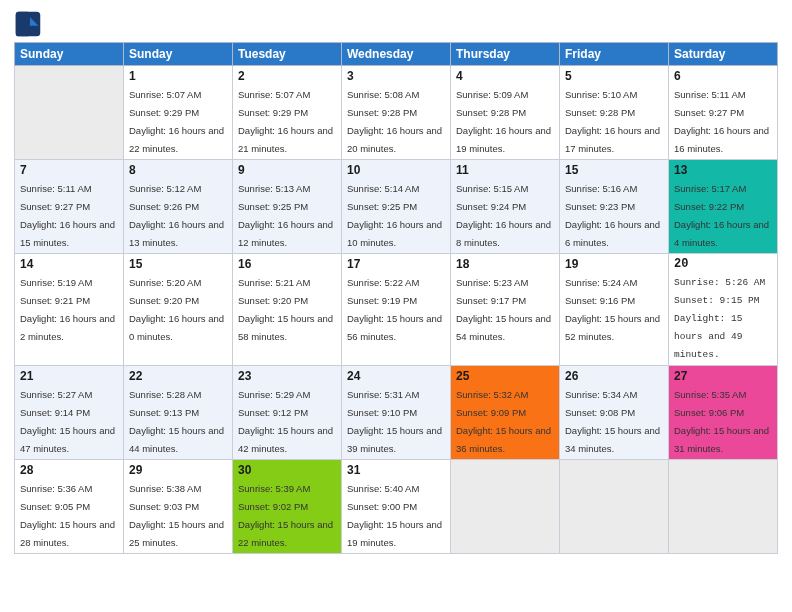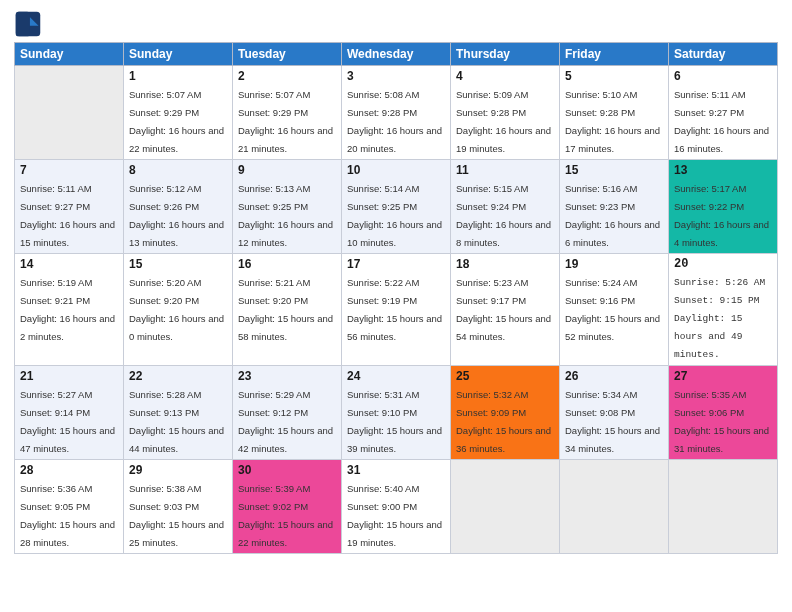--- a/index.html
+++ b/index.html
@@ -156,21 +156,21 @@
           <td style="background: rgb(238, 242, 250);"><span class="day-num">22</span><span class="day-detail">Sunrise: 5:28 AM<br>Sunset: 9:13 PM<br>Daylight: 15 hours and 44 minutes.</span></td>
           <td style="background: rgb(238, 242, 250);"><span class="day-num">23</span><span class="day-detail">Sunrise: 5:29 AM<br>Sunset: 9:12 PM<br>Daylight: 15 hours and 42 minutes.</span></td>
           <td style="background: rgb(238, 242, 250);"><span class="day-num">24</span><span class="day-detail">Sunrise: 5:31 AM<br>Sunset: 9:10 PM<br>Daylight: 15 hours and 39 minutes.</span></td>
           <td style="background: #f97316;"><span class="day-num">25</span><span class="day-detail">Sunrise: 5:32 AM<br>Sunset: 9:09 PM<br>Daylight: 15 hours and 36 minutes.</span></td>
           <td style="background: rgb(238, 242, 250);"><span class="day-num">26</span><span class="day-detail">Sunrise: 5:34 AM<br>Sunset: 9:08 PM<br>Daylight: 15 hours and 34 minutes.</span></td>
           <td style="background: #ec4899;"><span class="day-num">27</span><span class="day-detail">Sunrise: 5:35 AM<br>Sunset: 9:06 PM<br>Daylight: 15 hours and 31 minutes.</span></td>
         </tr>
         <tr>
           <td style="background: rgb(255, 255, 255);"><span class="day-num">28</span><span class="day-detail">Sunrise: 5:36 AM<br>Sunset: 9:05 PM<br>Daylight: 15 hours and 28 minutes.</span></td>
           <td style="background: rgb(255, 255, 255);"><span class="day-num">29</span><span class="day-detail">Sunrise: 5:38 AM<br>Sunset: 9:03 PM<br>Daylight: 15 hours and 25 minutes.</span></td>
-          <td style="background: #ec4899; margin-top: 24px;"><span class="day-num">30</span><span class="day-detail">Sunrise: 5:39 AM<br>Sunset: 9:02 PM<br>Daylight: 15 hours and 22 minutes.</span></td>
+          <td style="background: #84cc16; margin-top: 24px;"><span class="day-num">30</span><span class="day-detail">Sunrise: 5:39 AM<br>Sunset: 9:02 PM<br>Daylight: 15 hours and 22 minutes.</span></td>
           <td style="background: rgb(255, 255, 255);"><span class="day-num">31</span><span class="day-detail">Sunrise: 5:40 AM<br>Sunset: 9:00 PM<br>Daylight: 15 hours and 19 minutes.</span></td>
           <td class="empty"></td>
           <td class="empty"></td>
           <td class="empty"></td>
         </tr>
       </tbody>
   </table>
 </div>
 
 </body></html>

